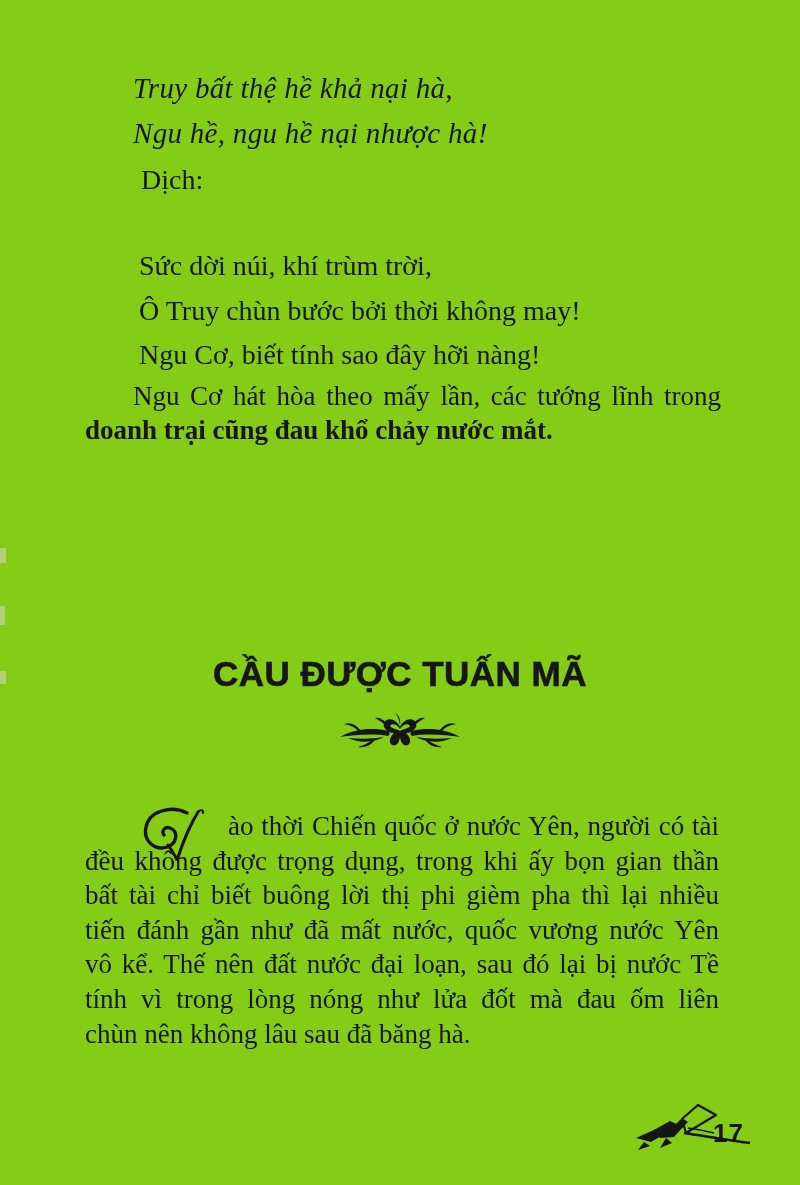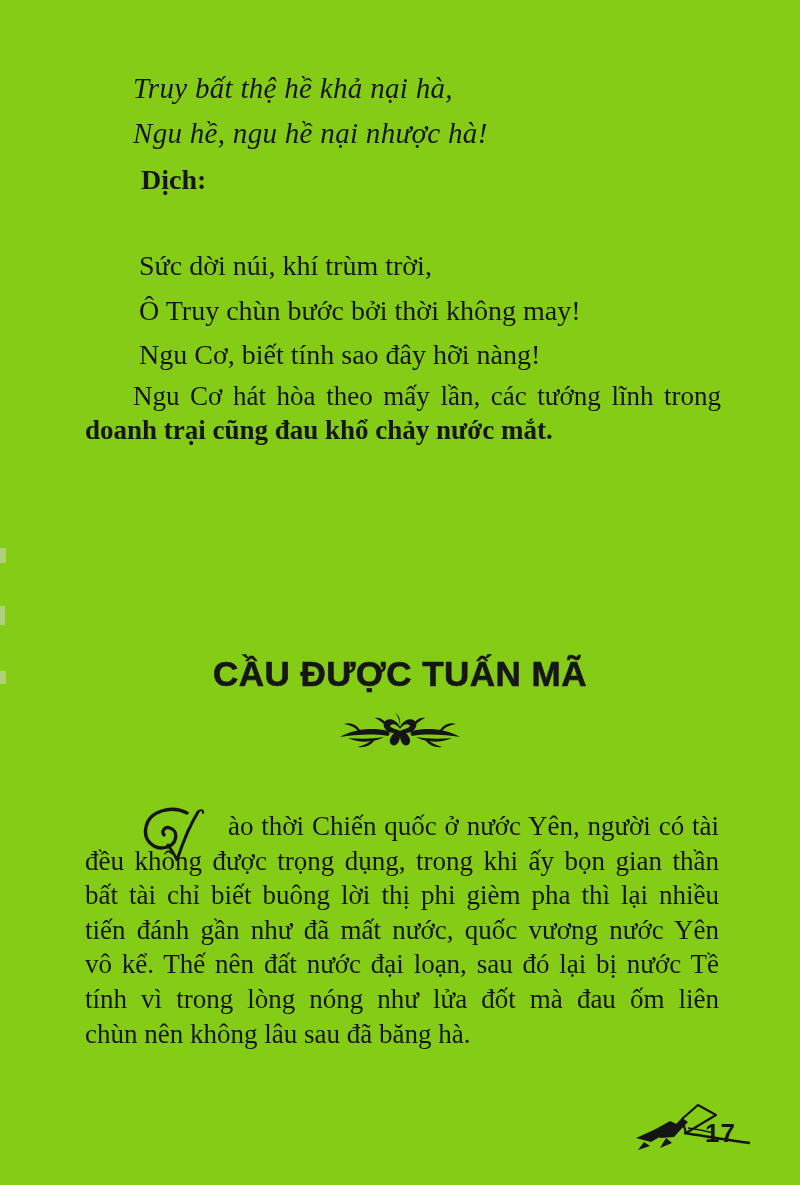--- a/index.html
+++ b/index.html
@@ -16,21 +16,21 @@
     background:#84cc16;
   }
   
   .cn-verse{position:absolute;top:66px;left:133px;}
   .cn-verse .vline{
     font-style:italic;font-size:29px;line-height:45px;
     letter-spacing:.3px;white-space:nowrap;
   }
   
   .dich{position:absolute;top:164px;left:141px;
-        font-weight:bold;font-size:28px;}
+        font-weight:normal;font-size:28px;}
   
   .vi-verse{position:absolute;top:210px;left:139px;margin-top:34px;}
   .vi-verse .vline{font-size:28px;line-height:44.5px;white-space:nowrap;}
   
   .closing{position:absolute;top:380px;left:85px;width:636px;
            font-size:27px;line-height:33.5px;}
   .closing .jline{text-align:justify;text-align-last:justify;}
   .closing .jline.last{text-align-last:left;font-weight:bold;}
   .closing .jline.first{padding-left:48px;}
   
@@ -49,21 +49,21 @@
   .story .jline{text-align:justify;text-align-last:justify;position:relative;}
   .story .jline.last{text-align-last:left;}
   .story .jline.first{padding-left:143px;}
   .dropcap{
     position:absolute;left:56px;top:-2px;width:66px;height:54px;
   }
   
   .footer{position:absolute;left:636px;top:1102px;width:116px;height:54px;}
   .footer .horse-svg{position:absolute;left:0;top:0;}
   .page-number{
-    position:absolute;right:16px;bottom:7px;
+    position:absolute;right:8px;bottom:7px;
     font-family:"Liberation Sans", sans-serif;
     font-size:26px;font-weight:600;letter-spacing:1px;
   }
   
   .edge-mark{position:absolute;left:0;background:#d6d6d0;opacity:.55;}
   .em1{top:548px;width:6px;height:15px;}
   .em2{top:606px;width:5px;height:19px;}
   .em3{top:671px;width:6px;height:13px;}
 </style>
 </head>

